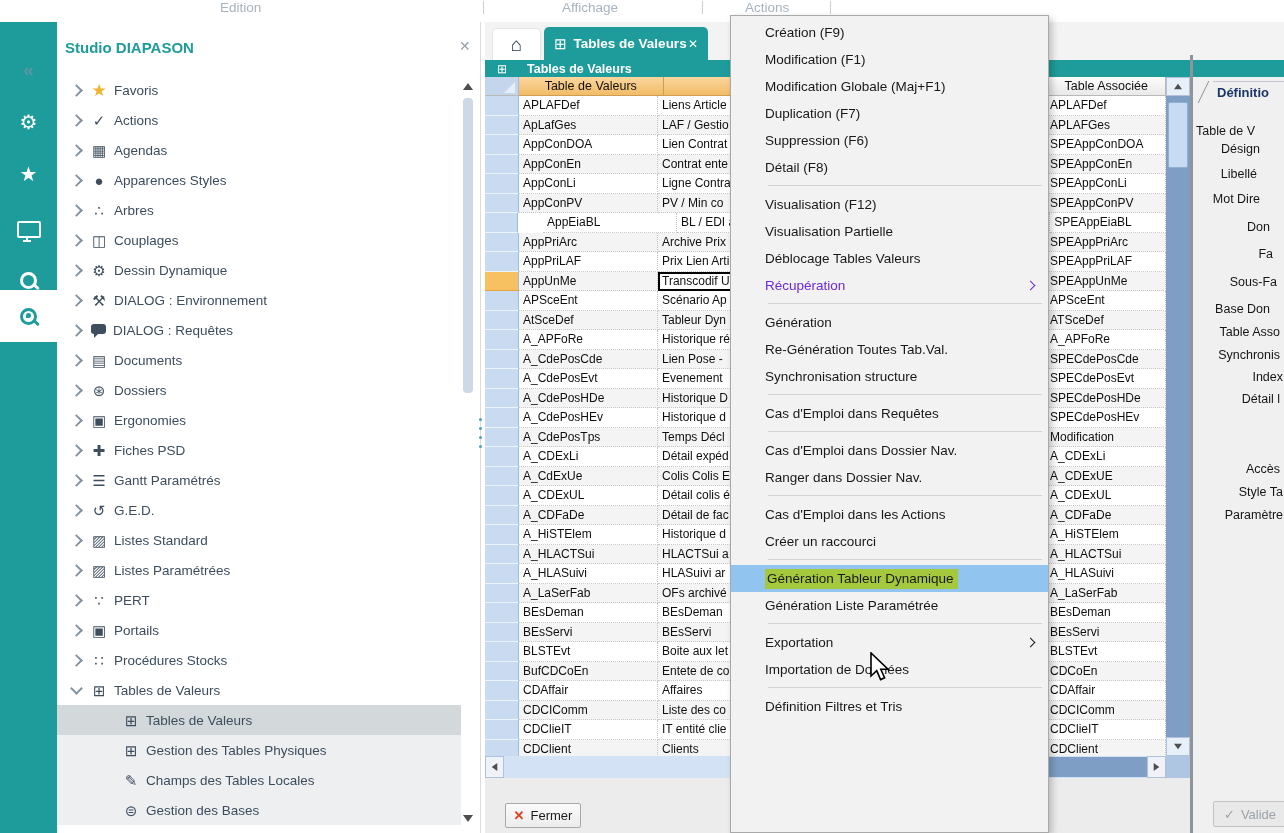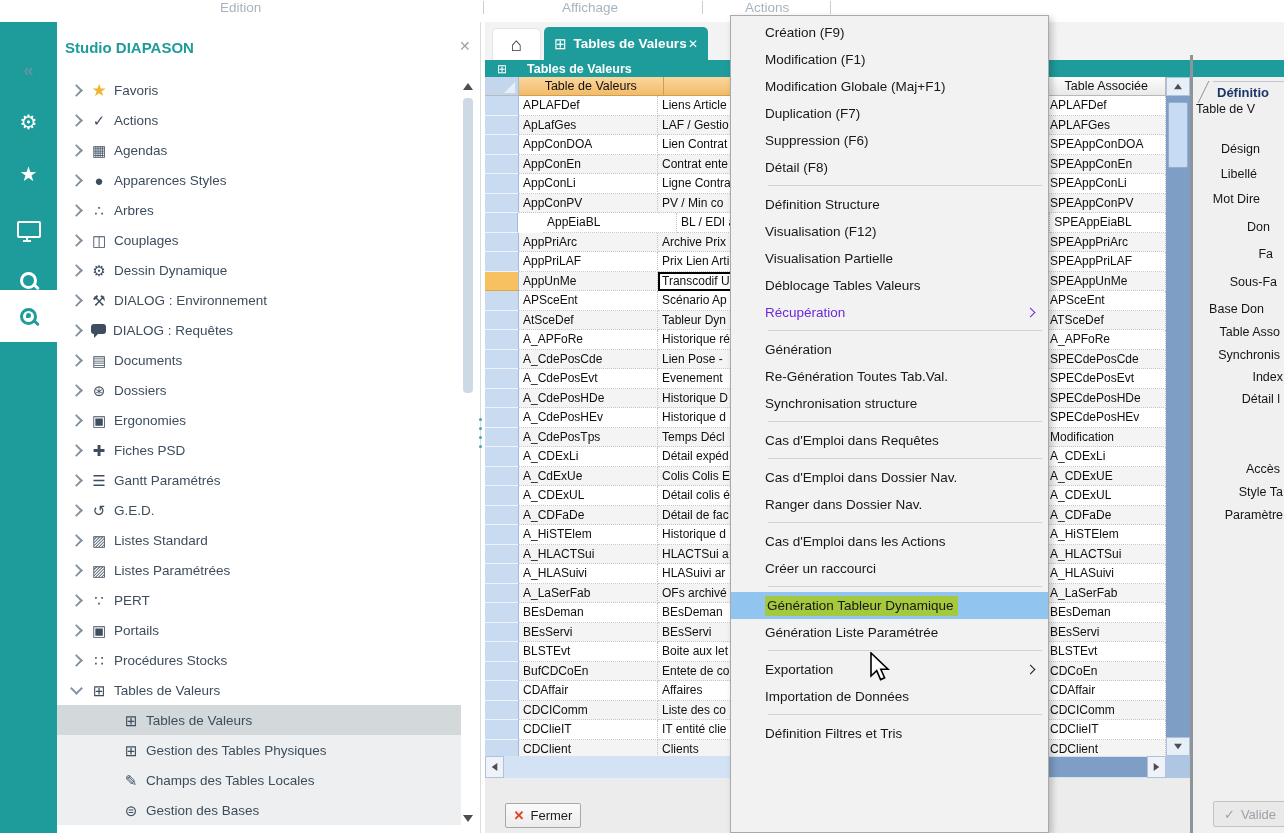--- a/index.html
+++ b/index.html
@@ -564,29 +564,29 @@
   <div id="fermer">
     <span class="x">✕</span>
     <span>Fermer</span>
   </div>
 
   <div id="divider"></div>
   <div id="rightpanel"></div>
   <div id="rp-slant"></div>
   <div id="rp-topline"></div>
   <div id="rp-tab">Définitio</div>
-  <div class="rp-label" style="left:1196px;top:102px">Table de V</div>
+  <div class="rp-label" style="left:1196px;top:124px">Table de V</div>
   <div id="rp-fields">
       <div class="rp-label" style="top: 142px; right: 24px;">Désign</div>
       <div class="rp-label" style="top: 167px; right: 27px;">Libellé</div>
       <div class="rp-label" style="top: 192px; right: 24px;">Mot Dire</div>
       <div class="rp-label" style="top: 220px; right: 14px;">Don</div>
       <div class="rp-label" style="top: 247px; right: 11px;">Fa</div>
       <div class="rp-label" style="top: 275px; right: 7px;">Sous-Fa</div>
-      <div class="rp-label" style="top: 302px; right: 20px;">Base Don</div>
+      <div class="rp-label" style="top: 302px; right: 14px;">Base Don</div>
       <div class="rp-label" style="top: 325px; right: 4px;">Table Asso</div>
       <div class="rp-label" style="top: 348px; right: 4px;">Synchronis</div>
       <div class="rp-label" style="top: 370px; right: 1px;">Index</div>
       <div class="rp-label" style="top: 392px; right: 4px;">Détail l</div>
       <div class="rp-label" style="top: 462px; right: 4px;">Accès</div>
       <div class="rp-label" style="top: 485px; right: 1px;">Style Ta</div>
       <div class="rp-label" style="top: 508px; right: 1px;">Paramètre</div>
     </div>
   <div id="valide">
     <span>✓</span>
@@ -594,21 +594,20 @@
   </div>
 
   <div id="ctxmenu">
       <div class="mi"><span class="mtext">Création (F9)</span></div>
       <div class="mi"><span class="mtext">Modification (F1)</span></div>
       <div class="mi"><span class="mtext">Modification Globale (Maj+F1)</span></div>
       <div class="mi"><span class="mtext">Duplication (F7)</span></div>
       <div class="mi"><span class="mtext">Suppression (F6)</span></div>
       <div class="mi"><span class="mtext">Détail (F8)</span></div>
       <div class="msep"></div>
-      <div class="mi"><span class="mtext">Définition Structure</span></div>
       <div class="mi"><span class="mtext">Visualisation (F12)</span></div>
       <div class="mi"><span class="mtext">Visualisation Partielle</span></div>
       <div class="mi"><span class="mtext">Déblocage Tables Valeurs</span></div>
       <div class="mi dis"><span class="mtext">Récupération</span><div class="sub-arrow"></div></div>
       <div class="msep"></div>
       <div class="mi"><span class="mtext">Génération</span></div>
       <div class="mi"><span class="mtext">Re-Génération Toutes Tab.Val.</span></div>
       <div class="mi"><span class="mtext">Synchronisation structure</span></div>
       <div class="msep"></div>
       <div class="mi"><span class="mtext">Cas d'Emploi dans Requêtes</span></div>

